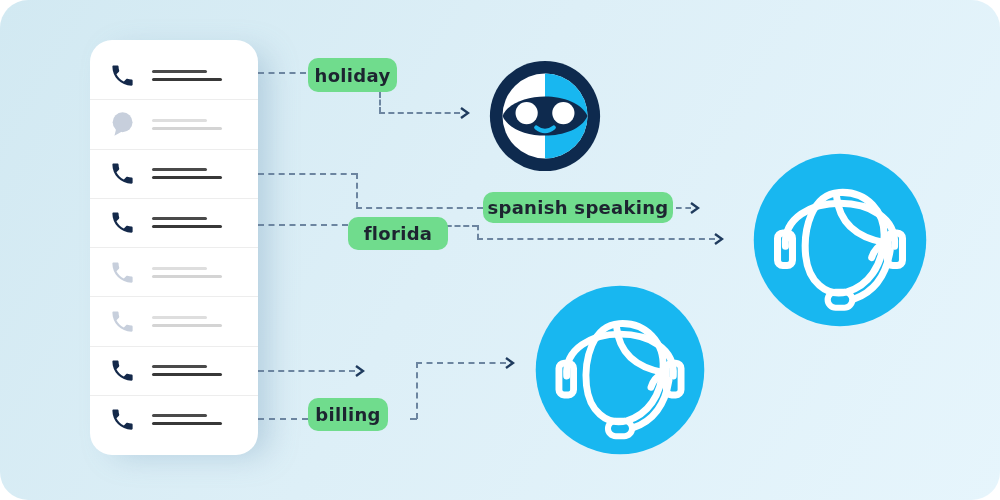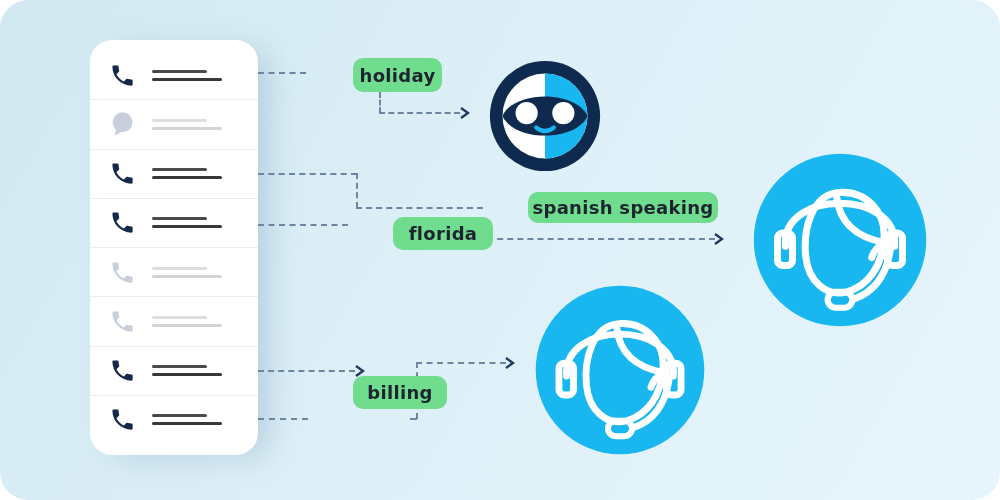--- a/index.html
+++ b/index.html
@@ -22,21 +22,21 @@
   .bar.b1{width:55px;}
   .bar.b2{width:70px;}
   .row.active .b1{background:#4a4a4a;}
   .row.active .b2{background:#383838;}
   .row.inactive .b1{background:#dedede;}
   .row.inactive .b2{background:#d4d4d4;}
   
   .pill{
     position:absolute;display:flex;align-items:center;justify-content:center;
     background:var(--green);color:#1d2430;border-radius:10px;
-    font-size:18px;font-weight:600;letter-spacing:.3px;white-space:nowrap;margin-left:45px;
+    font-size:18px;font-weight:600;letter-spacing:.3px;white-space:nowrap;
   }
   
   .dash-h{position:absolute;height:0;border-top:2px dashed var(--dash);}
   .dash-v{position:absolute;width:0;border-left:2px dashed var(--dash);}
   .arr{position:absolute;width:10px;height:12px;}
   .arr svg{display:block;}
   
   .node{position:absolute;}
 </style>
 </head>
@@ -179,21 +179,21 @@
   <div class="dash-h" style="left:416px;top:362px;width:90px;"></div>
   <div class="arr" style="left:505px;top:357px;">
       <svg width="10" height="12" viewBox="0 0 10 12">
         <path d="M1,1 L8,6 L1,11" fill="none" stroke="#1f3b5e" stroke-width="2.4"></path>
       </svg>
     </div>
 
   <div class="pill" style="left:308px;top:58px;width:89px;height:34px;">holiday</div>
   <div class="pill" style="left:483px;top:192px;width:190px;height:31px;">spanish speaking</div>
   <div class="pill" style="left:348px;top:217px;width:100px;height:33px;">florida</div>
-  <div class="pill" style="left:308px;top:376px;width:94px;height:33px;">billing</div>
+  <div class="pill" style="left:308px;top:398px;width:80px;height:33px;">billing</div>
 
   <div class="node" style="left:487px;top:58px;">
     <svg width="116" height="116" viewBox="0 0 120 120">
       <circle cx="60" cy="60" r="57" fill="#0e2a4e"></circle>
       <circle cx="60" cy="60" r="44" fill="#ffffff"></circle>
       <path d="M60,16 A44,44 0 0 1 60,104 Z" fill="#18b7f0"></path>
       <path d="M16,60 C28,33 92,33 104,60 C92,87 28,87 16,60 Z" fill="#0e2a4e"></path>
       <circle cx="41" cy="57" r="11.5" fill="#ffffff"></circle>
       <circle cx="79" cy="57" r="11.5" fill="#ffffff"></circle>
       <path d="M51,72 Q60,79 69,72" fill="none" stroke="#18b7f0" stroke-width="4.5" stroke-linecap="round"></path>

